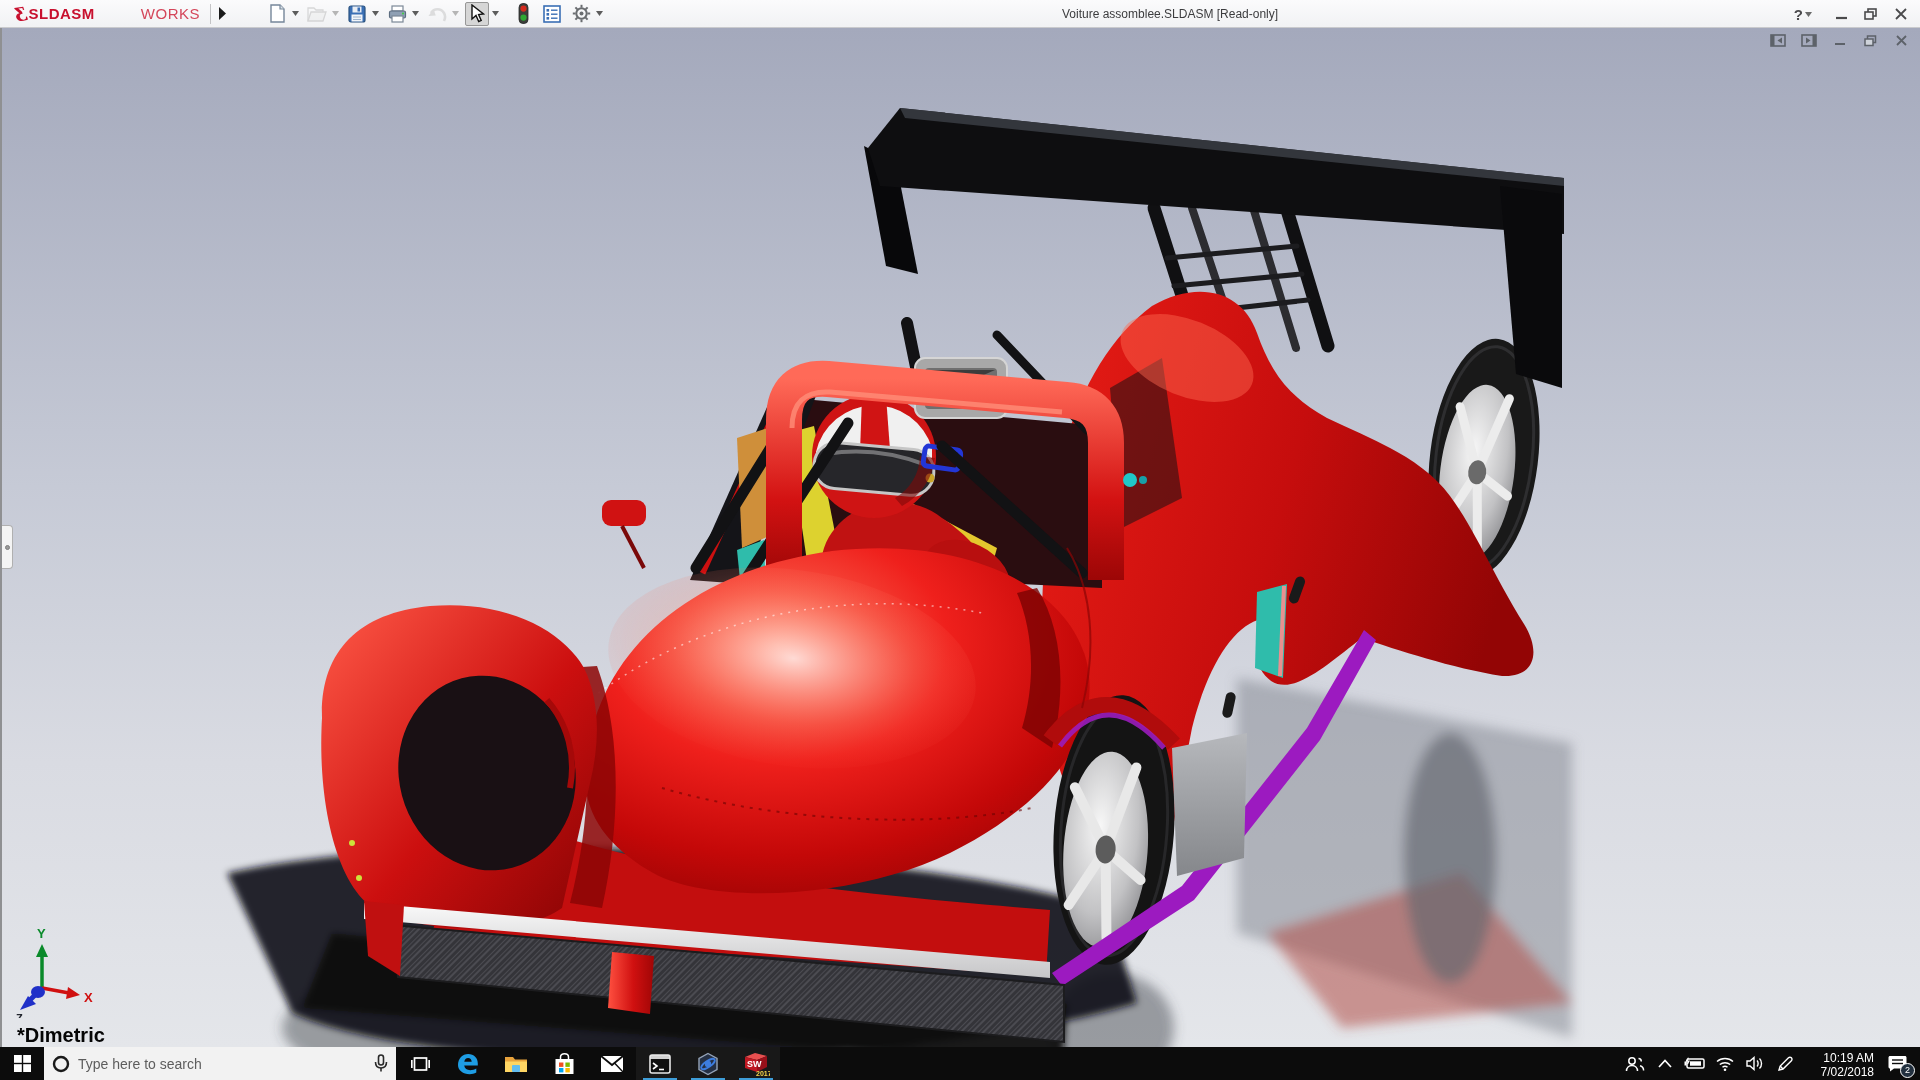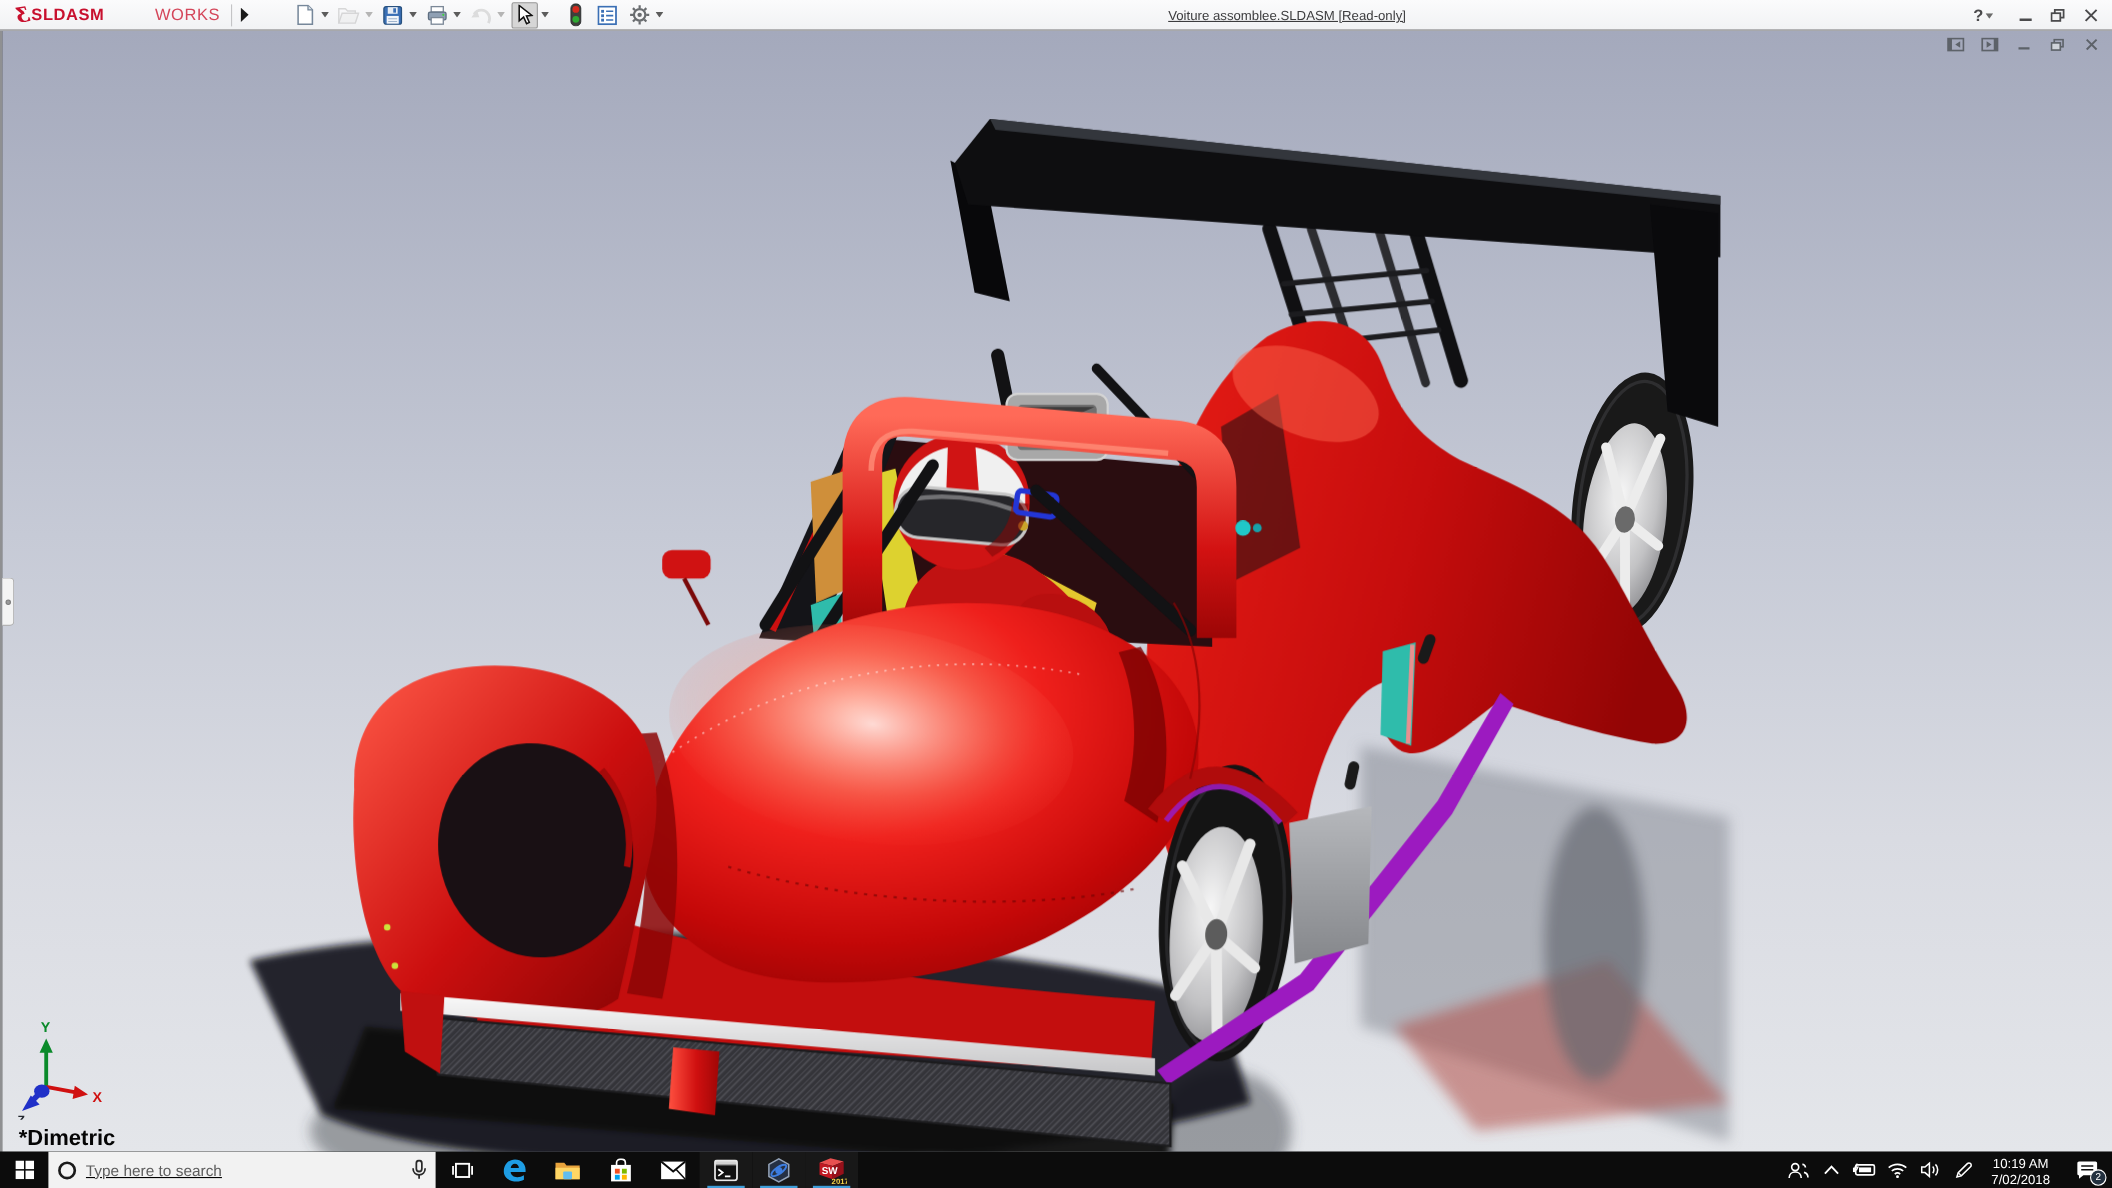--- a/index.html
+++ b/index.html
@@ -20,21 +20,21 @@
   .brand .light{ font-weight:normal; font-size:15px; color:#d4465a; letter-spacing:.5px;padding-left:46px;}
   .tb-sep{ width:1px; height:20px; background:#c4c4c6; margin:0 2px; }
   .flyout-btn{ border:none; background:transparent; width:18px; height:24px; cursor:pointer; display:flex; align-items:center; justify-content:center;}
   .tools{ display:flex; align-items:center; margin-left:34px; gap:1px; }
   .tbtn{ width:24px; height:24px; border:1px solid transparent; background:transparent;
          display:flex; align-items:center; justify-content:center; border-radius:2px;}
   .tbtn.active{ background:#d6d6d6; border-color:#979797; }
   .tbtn.disabled{ opacity:.45; filter:grayscale(1); }
   .caret{ width:10px; height:24px; display:flex; align-items:center; justify-content:center; margin-right:4px;}
   .wintitle{ position:absolute; left:1062px; top:0; height:28px; line-height:28px;
-    font-size:12px; color:#3c3c3e;text-decoration:underline; }
+    font-size:12px; color:#3c3c3e; }
   .wincontrols{ position:absolute; right:8px; top:0; height:28px; display:flex; align-items:center; gap:8px;}
   .wc{ width:22px; height:22px; display:flex; align-items:center; justify-content:center; background:transparent; border:none; color:#4c4c4e; font-size:14px; cursor:pointer;}
   .help-wrap{display:flex; align-items:center; gap:2px; margin-right:10px;}
   .help-q{ font-size:15px; font-weight:bold; color:#4a4a4c; }
 
   
   .viewport{
     position:absolute; top:28px; left:0; width:1920px; height:1019px;
     background:linear-gradient(180deg, var(--background-top) 0%, #c6cad6 45%, #d9dbe2 72%, var(--background-bottom) 100%);
     border-left:2px solid #8f9092; overflow:hidden;
@@ -48,29 +48,29 @@
   .left-tab .dot{ width:5px; height:5px; border-radius:50%; background:#9a9a9a; border:1px solid #7d7d7d;}
   .view-label{ position:absolute; left:15px; top:996px; font-size:20px; font-weight:bold; color:#050505; z-index:5;}
   .triad{ position:absolute; left:0px; top:880px; z-index:5;}
 
   
   .taskbar{
     position:absolute; bottom:0; left:0; width:1920px; height:33px;
     background:var(--taskbar-bg); display:flex; align-items:stretch; z-index:40;
   }
   .start-btn{ width:44px; display:flex; align-items:center; justify-content:center; background:transparent; border:none; cursor:pointer;}
-  .search-box{ width:352px; background:#f2f2f2; display:flex; align-items:center; padding:0 8px; gap:8px;text-decoration:underline;}
+  .search-box{ width:352px; background:#f2f2f2; display:flex; align-items:center; padding:0 8px; gap:8px;}
   .search-box input{ flex:1; border:none; background:transparent; outline:none; font-size:14px; color:#333; font-family:"Liberation Sans",sans-serif;}
   .search-box input::placeholder{ color:#5d5d5d; opacity:1;}
   .tb-app{ position:relative; width:48px; display:flex; align-items:center; justify-content:center; background:transparent; border:none; cursor:pointer;}
   .tb-app.running{ background:rgba(255,255,255,.05); }
   .tb-app.running::after{ content:""; position:absolute; left:7px; right:7px; bottom:0; height:2px; background:var(--running-accent); }
   .tray{ margin-left:auto; display:flex; align-items:center; gap:0; }
   .tray-ic{ width:30px; height:33px; display:flex; align-items:center; justify-content:center; background:transparent; border:none; cursor:pointer;}
-  .clock{ width:74px; text-align:center; color:#fff; font-size:12px; line-height:14px; cursor:default; padding-top:2px;}
+  .clock{ width:74px; text-align:right; color:#fff; font-size:12px; line-height:14px; cursor:default; padding-top:2px;}
   .action-wrap{ position:relative; width:46px; height:33px; display:flex; align-items:center; justify-content:center; cursor:pointer;}
   .badge{ position:absolute; right:5px; bottom:2px; min-width:15px; height:15px; border-radius:50%;
     background:#22303f; border:1.5px solid #fff; color:#fff; font-size:9px; line-height:12px; text-align:center;}
   svg{ display:block; }
 </style>
 </head>
 <body>
 
 <div class="screen">
 

